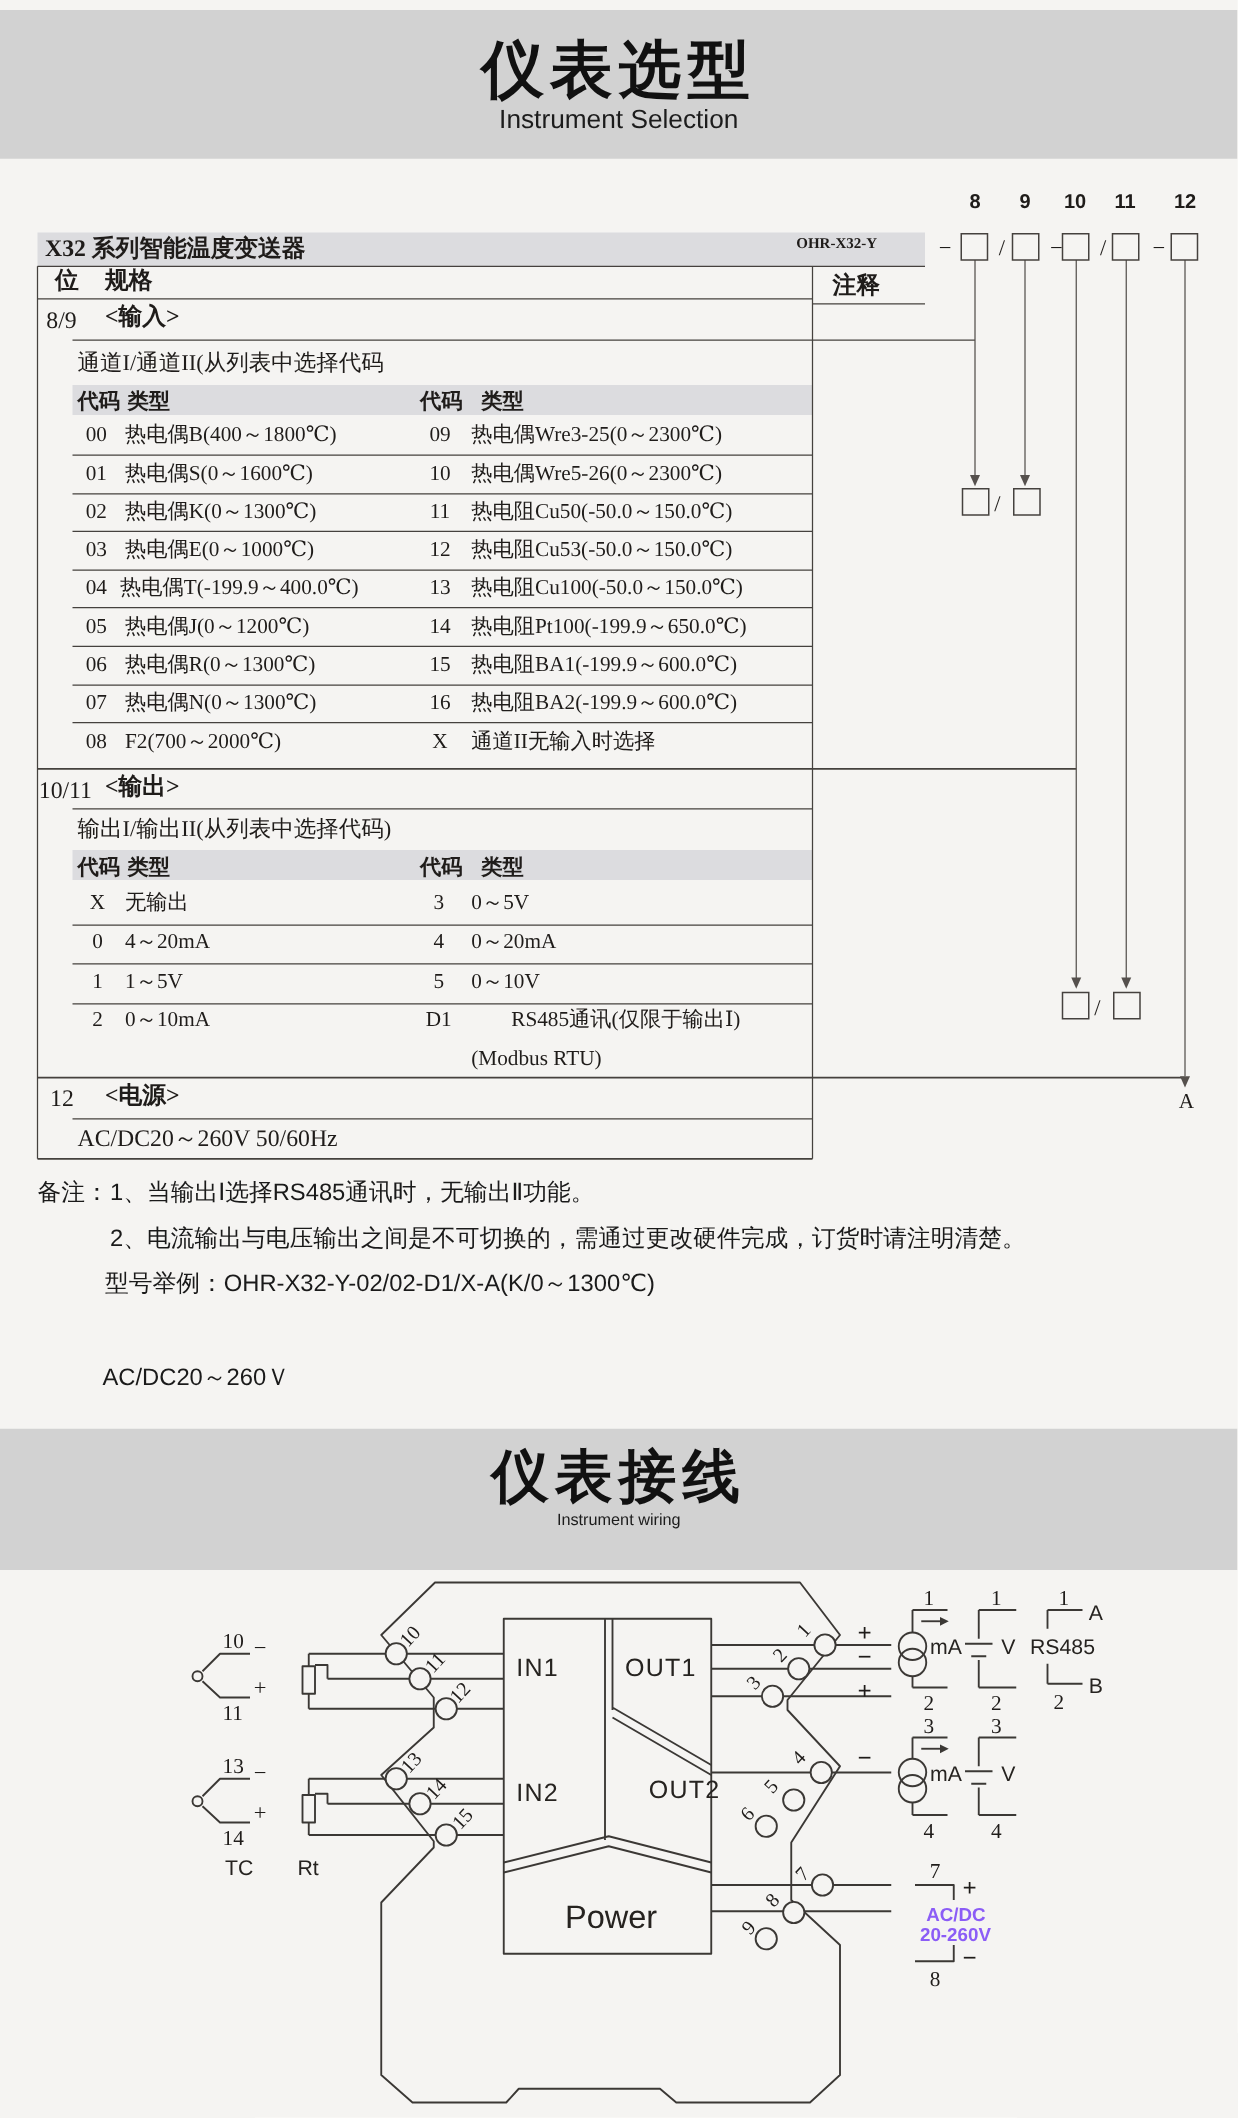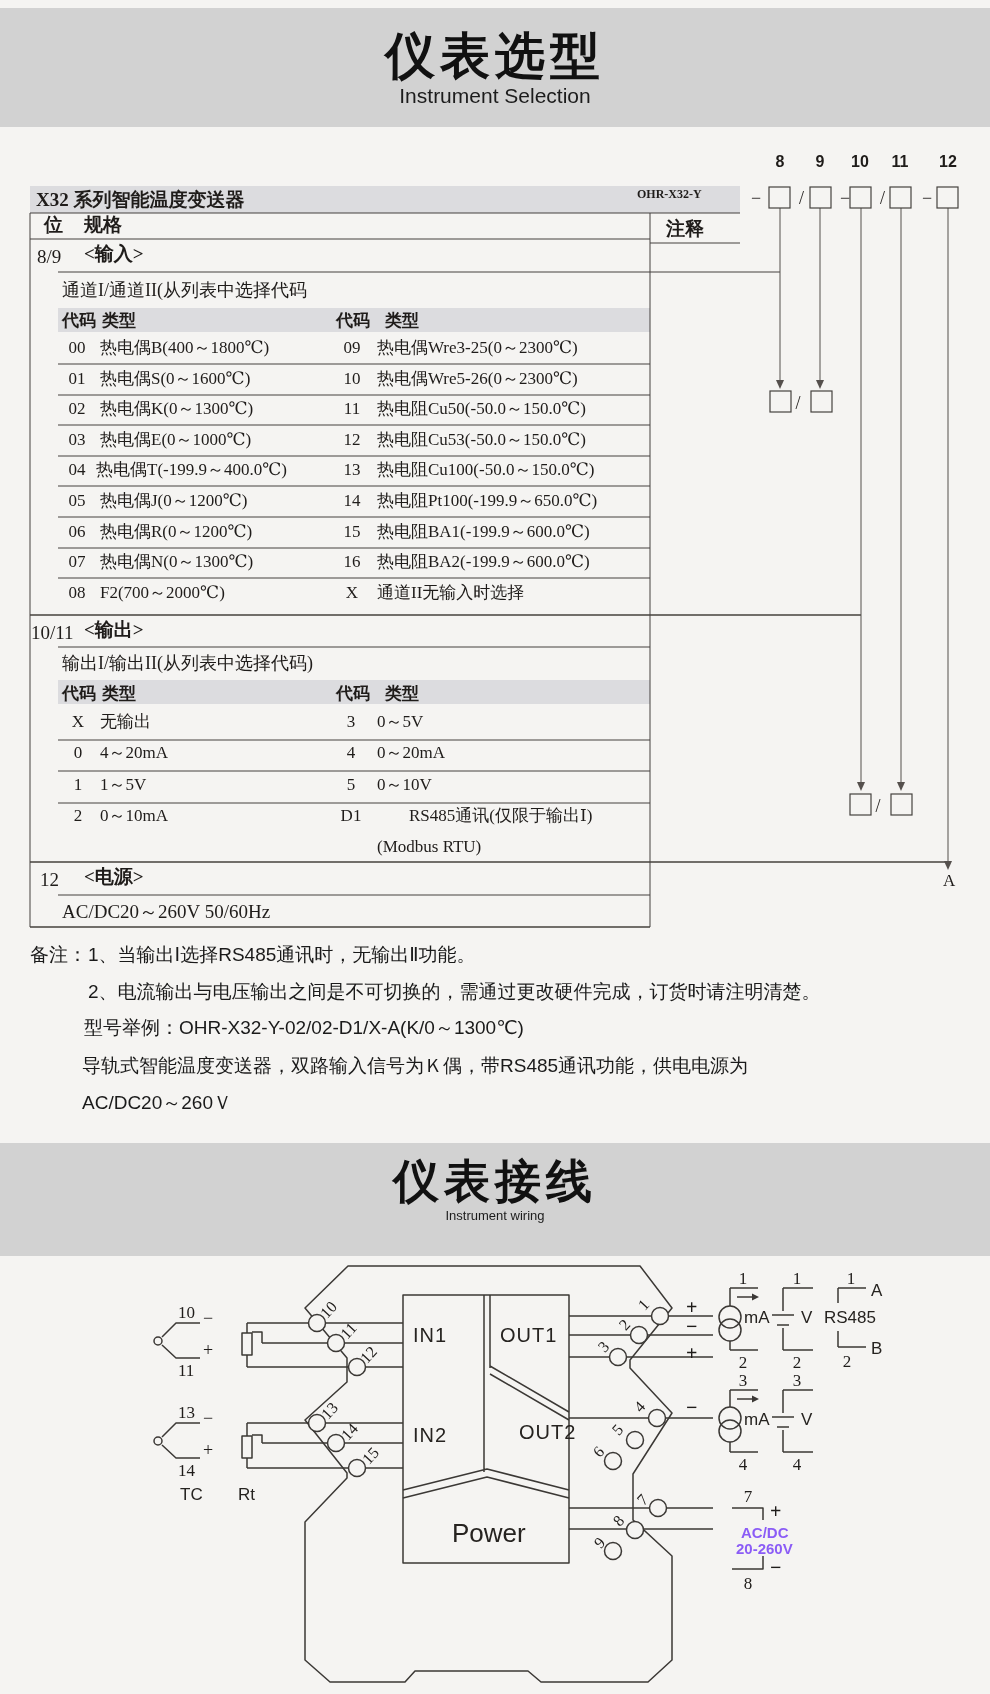--- a/index.html
+++ b/index.html
@@ -155,21 +155,20 @@
   <span class="abs serif19" style="left:62px;top:901px;">AC/DC20～260V  50/60Hz</span>
 
   <span class="abs dnum" style="left:943px;top:871px;">A</span>
   <span class="abs serif18 cc" style="left:798px;top:393px;">/</span>
   <span class="abs serif18 cc" style="left:878px;top:796px;">/</span>
 
   <span class="abs note" style="left:30px;top:944px;">备注：</span>
   <span class="abs note" style="left:88px;top:944px;">1、当输出Ⅰ选择RS485通讯时，无输出Ⅱ功能。</span>
   <span class="abs note" style="left:88px;top:981px;">2、电流输出与电压输出之间是不可切换的，需通过更改硬件完成，订货时请注明清楚。</span>
   <span class="abs note" style="left:84px;top:1017px;">型号举例：OHR-X32-Y-02/02-D1/X-A(K/0～1300℃)</span>
-  <span class="abs note" style="left:82px;top:1055px;">导轨式智能温度变送器，双路输入信号为Ｋ偶，带RS485通讯功能，供电电源为</span>
   <span class="abs note" style="left:82px;top:1092px;">AC/DC20～260Ｖ</span>
 
   <div class="band" style="top:1143px;height:113px;">
     <div class="abs ttl" style="top:12px;font-size:46px;">仪表接线</div>
     <div class="abs sub" style="top:66px;font-size:13px;">Instrument wiring</div>
   </div>
 
   <span class="abs mod" style="left:413px;top:1324px;">IN1</span>
   <span class="abs mod" style="left:500px;top:1324px;">OUT1</span>
   <span class="abs mod" style="left:413px;top:1424px;">IN2</span>
@@ -246,21 +245,21 @@
     <span class="abs serif17" style="left: 377px; top: 430px;">热电阻Cu53(-50.0～150.0℃)</span>
     <span class="abs serif17 cc" style="left: 77px; top: 460px;">04</span>
     <span class="abs serif17" style="left: 96px; top: 460px;">热电偶T(-199.9～400.0℃)</span>
     <span class="abs serif17 cc" style="left: 352px; top: 460px;">13</span>
     <span class="abs serif17" style="left: 377px; top: 460px;">热电阻Cu100(-50.0～150.0℃)</span>
     <span class="abs serif17 cc" style="left: 77px; top: 491px;">05</span>
     <span class="abs serif17" style="left: 100px; top: 491px;">热电偶J(0～1200℃)</span>
     <span class="abs serif17 cc" style="left: 352px; top: 491px;">14</span>
     <span class="abs serif17" style="left: 377px; top: 491px;">热电阻Pt100(-199.9～650.0℃)</span>
     <span class="abs serif17 cc" style="left: 77px; top: 522px;">06</span>
-    <span class="abs serif17" style="left: 100px; top: 522px;">热电偶R(0～1200℃)</span>
+    <span class="abs serif17" style="left: 100px; top: 522px;">热电偶R(0～1300℃)</span>
     <span class="abs serif17 cc" style="left: 352px; top: 522px;">15</span>
     <span class="abs serif17" style="left: 377px; top: 522px;">热电阻BA1(-199.9～600.0℃)</span>
     <span class="abs serif17 cc" style="left: 77px; top: 552px;">07</span>
     <span class="abs serif17" style="left: 100px; top: 552px;">热电偶N(0～1300℃)</span>
     <span class="abs serif17 cc" style="left: 352px; top: 552px;">16</span>
     <span class="abs serif17" style="left: 377px; top: 552px;">热电阻BA2(-199.9～600.0℃)</span>
     <span class="abs serif17 cc" style="left: 77px; top: 583px;">08</span>
     <span class="abs serif17" style="left: 100px; top: 583px;">F2(700～2000℃)</span>
     <span class="abs serif17 cc" style="left: 352px; top: 583px;">X</span>
     <span class="abs serif17" style="left: 377px; top: 583px;">通道II无输入时选择</span>

